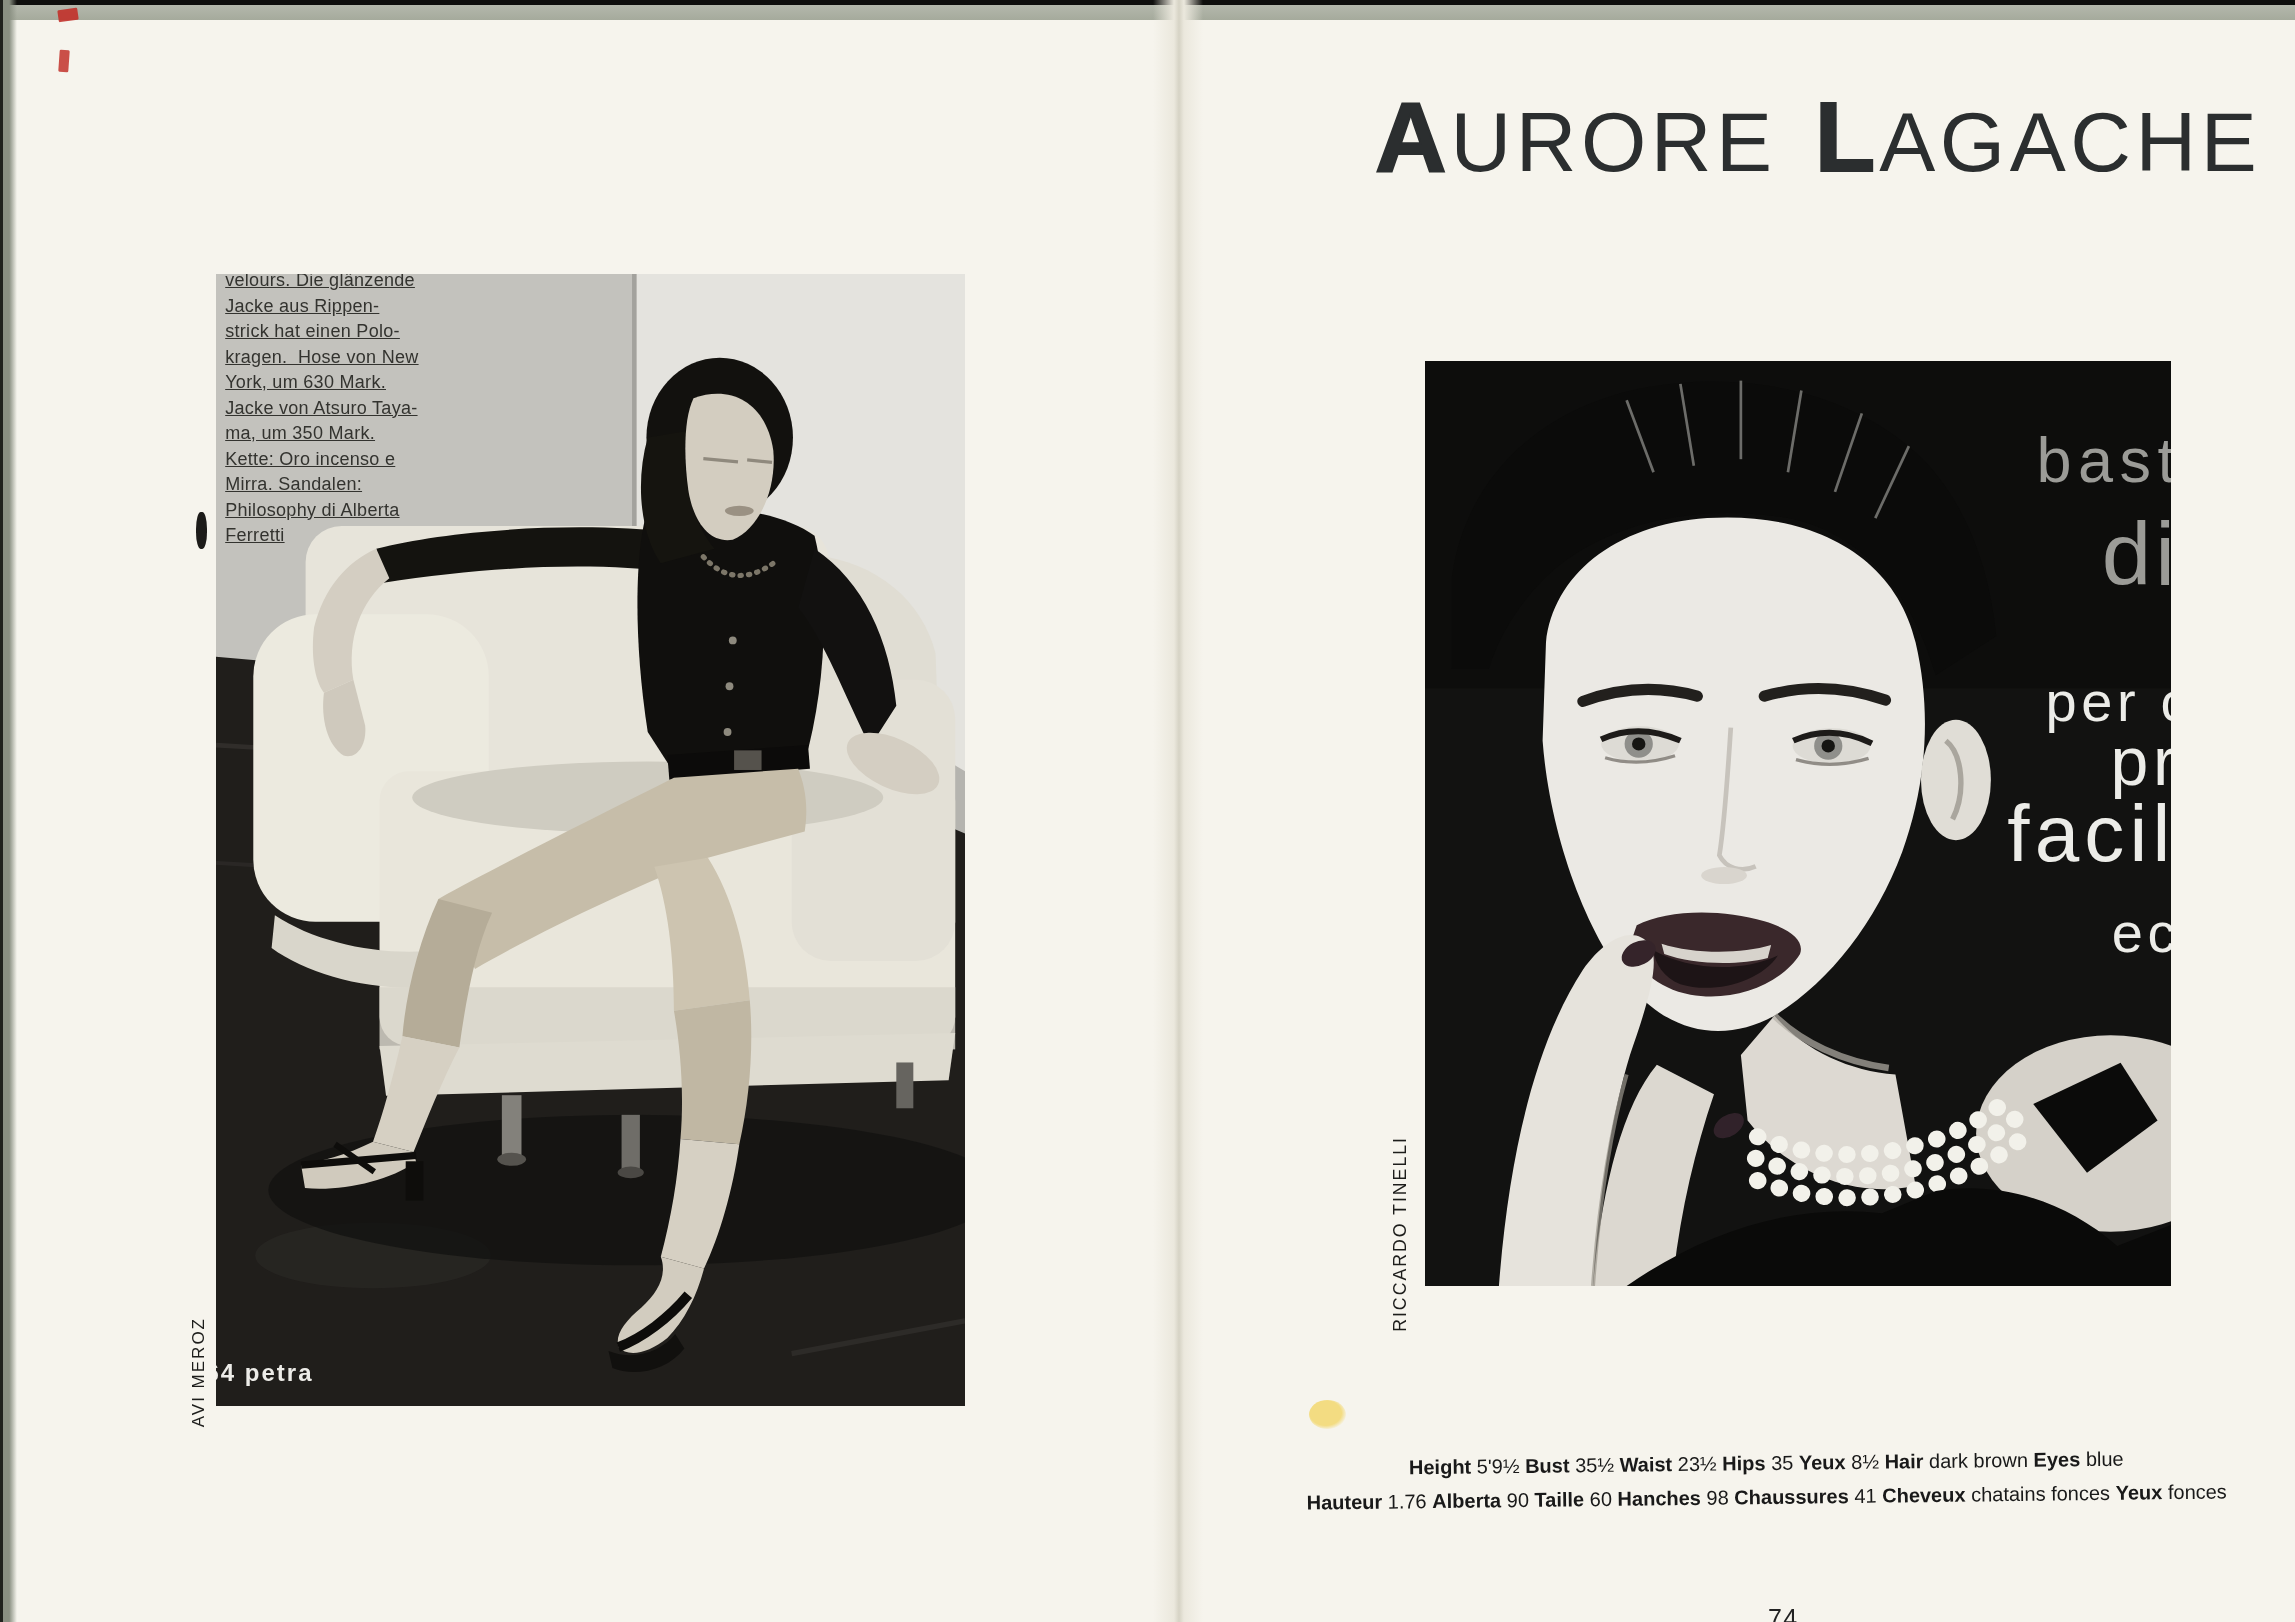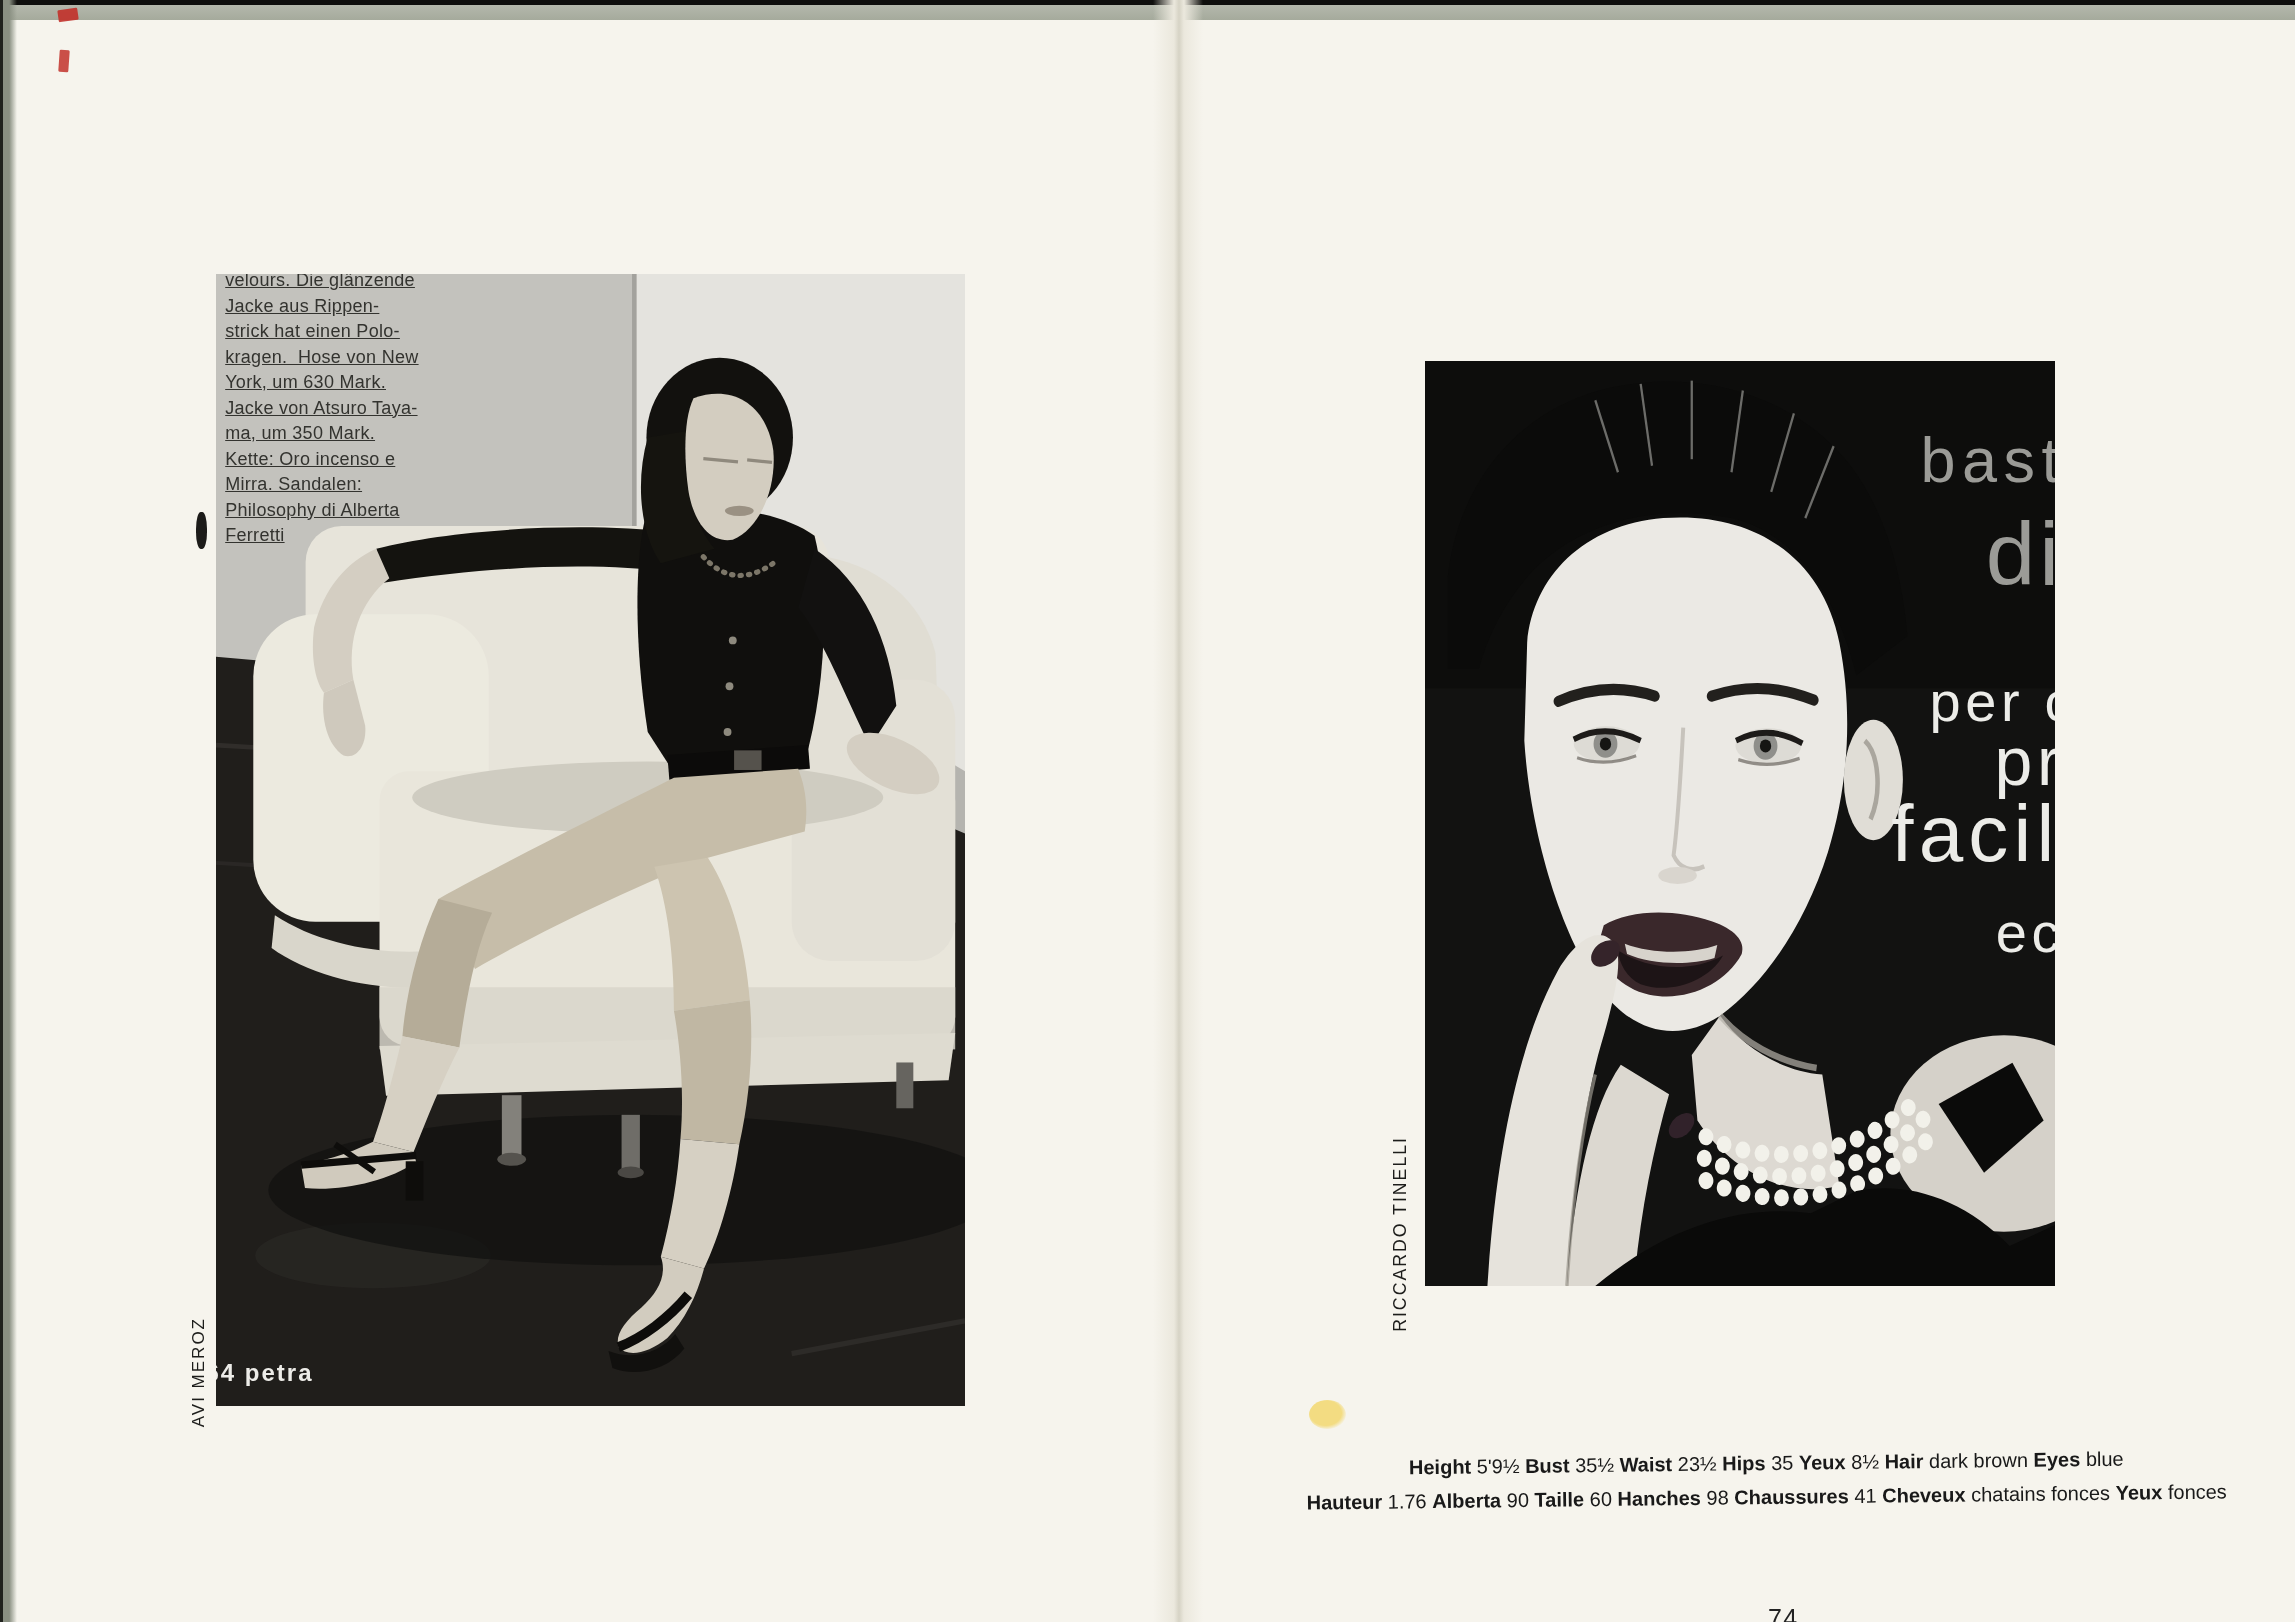--- a/index.html
+++ b/index.html
@@ -34,21 +34,21 @@
   .credit-avi{left:189px;top:1317px;font-size:17px;}
   .credit-riccardo{left:1390px;top:1136px;font-size:17.7px;}
 
   
   .title{position:absolute;left:1375px;top:87px;display:flex;align-items:baseline;gap:38px;
     color:#2b2e2f;line-height:1;}
   .title .word{white-space:nowrap;}
   .title .initial{font-size:99px;font-weight:bold;-webkit-text-stroke:2px #2b2e2f;letter-spacing:1.3px;}
   .title .rest{font-size:84px;font-weight:normal;letter-spacing:4.6px;margin-left:2.6px;}
 
-  .photo-right{position:absolute;left:1425px;top:361px;width:630px;height:925px;overflow:hidden;background:#121211;text-align:center;}
+  .photo-right{position:absolute;left:1425px;top:361px;width:746px;height:925px;overflow:hidden;background:#121211;text-align:center;}
   .photo-right svg{position:absolute;left:0;top:0;width:100%;height:100%;}
   .ov{position:absolute;line-height:1;white-space:nowrap;}
   .ov-gray{color:#9b9b97;}
   .ov-white{color:#ecece8;}
   .ov-bast{top:68px;right:-10.5px;font-size:63px;letter-spacing:6.5px;}
   .ov-di{top:149px;right:-7.9px;font-size:89px;letter-spacing:3.9px;}
   .ov-per{top:313px;right:-22px;font-size:56px;letter-spacing:4.6px;}
   .ov-pr{top:366px;right:-9.2px;font-size:68px;letter-spacing:4.6px;}
   .ov-facili{top:433px;right:-27.5px;font-size:80px;letter-spacing:5.2px;}
   .ov-ec{top:544px;right:-9.2px;font-size:56px;letter-spacing:4.6px;}
@@ -161,20 +161,24 @@
       <div>Mirra. Sandalen:</div>
       <div>Philosophy di Alberta</div>
       <div>Ferretti</div>
     </div>
 
     <div class="petra-label">64 petra</div>
   </div>
 
   <div class="credit-vert credit-avi">AVI MEROZ</div>
 
+  <div class="title">
+    <span class="word"><span class="initial">A</span><span class="rest">URORE</span></span>
+    <span class="word"><span class="initial">L</span><span class="rest">AGACHE</span></span>
+  </div>
 
   <div class="photo-right">
     <svg viewBox="0 0 1110 1413" preserveAspectRatio="none">
       <rect width="1110" height="1413" fill="#121211"></rect>
       <rect x="0" y="0" width="1110" height="500" fill="#0d0d0c"></rect>
 
       <path d="M180,430 C190,330 280,250 420,240 C580,230 700,300 730,430 C755,540 745,650 710,750 C670,860 600,950 520,1000 C450,1040 370,1030 310,960 C240,880 185,720 175,580 Z" fill="#ebe9e4"></path>
 
       <path d="M40,330 C60,180 170,70 330,40 C500,10 660,60 750,160 C810,230 840,320 850,420 L760,480 C720,340 640,260 540,240 C400,215 260,250 180,330 C140,370 110,420 95,470 L40,470 Z" fill="#0b0b0a"></path>
       <g stroke="#7e7e7a" stroke-width="4" opacity="0.85">

